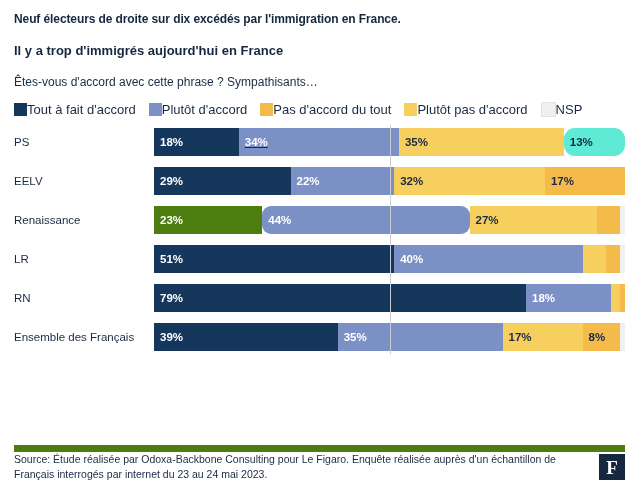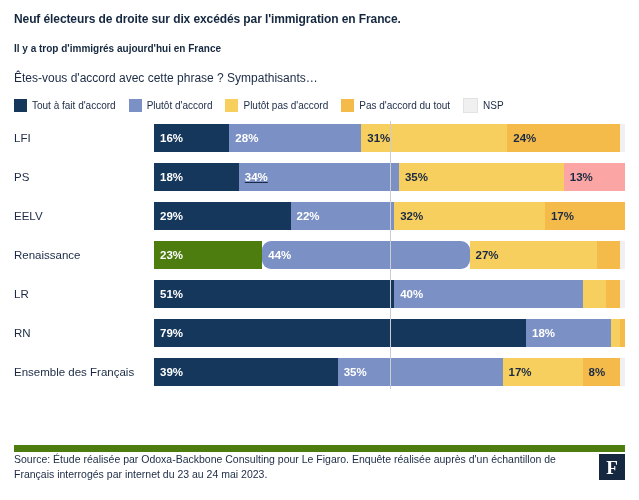--- a/index.html
+++ b/index.html
@@ -23,42 +23,41 @@
   }
   .title {
     font-size: 12px;
     font-weight: bold;
     line-height: 1.24;
     color: #15283f;
     letter-spacing: -0.1px;
     margin: 2px 0 0 0;
   }
   .subtitle {
-    font-size: 10px;
+    font-size: 13px;
     font-weight: bold;
     color: #15283f;
     margin-top: 16px;
   }
   .question {
     font-size: 12px;
     color: #1b2a44;
     margin-top: 17px;
   }
   .legend {
     display: flex;
     align-items: center;
     gap: 13px;
     margin-top: 13px;
     flex-wrap: nowrap;
   }
   .legend-item {
     display: flex;
     align-items: center;
-    gap: 5px;
-    font-size: 10px;
+    font-size: 13px;
     color: #1b2a44;
     white-space: nowrap;
   }
   .legend-swatch {
     width: 13px;
     height: 13px;
     display: inline-block;
     flex: 0 0 auto;
   }
   .chart {
@@ -166,66 +165,48 @@
   <div class="legend" id="legend">
       <div class="legend-item">
         <span class="legend-swatch" style="background: rgb(21, 55, 92);"></span>
         <span>Tout à fait d'accord</span>
       </div>
       <div class="legend-item">
         <span class="legend-swatch" style="background: rgb(123, 144, 196);"></span>
         <span>Plutôt d'accord</span>
       </div>
       <div class="legend-item">
+        <span class="legend-swatch" style="background: rgb(245, 187, 74);"></span>
+        <span>Pas d'accord du tout</span>
+      </div>
+      <div class="legend-item">
         <span class="legend-swatch" style="background: rgb(247, 207, 94);"></span>
         <span>Plutôt pas d'accord</span>
       </div>
       <div class="legend-item">
-        <span class="legend-swatch" style="background: rgb(245, 187, 74);"></span>
-        <span>Pas d'accord du tout</span>
-      </div>
-      <div class="legend-item">
         <span class="legend-swatch" style="background: rgb(240, 240, 240); border: 1px solid rgb(226, 226, 226);"></span>
         <span>NSP</span>
       </div>
     </div>
 
   <div class="chart">
     <div class="plot" id="plot">
         <div class="row">
-          <div class="row-label">LFI</div>
-          <div class="bar-track">
-            <div class="seg" style="width: 16%; background: rgb(21, 55, 92);">
-              <span class="seg-label light">16%</span>
-            </div>
-            <div class="seg" style="width: 28%; background: rgb(123, 144, 196);">
-              <span class="seg-label light">28%</span>
-            </div>
-            <div class="seg" style="width: 31%; background: rgb(247, 207, 94);">
-              <span class="seg-label dark">31%</span>
-            </div>
-            <div class="seg" style="width: 24%; background: rgb(245, 187, 74);">
-              <span class="seg-label dark">24%</span>
-            </div>
-            <div class="seg" style="width: 1%; background: rgb(240, 240, 240);"></div>
-          </div>
-        </div>
-        <div class="row">
           <div class="row-label">PS</div>
           <div class="bar-track">
             <div class="seg" style="width: 18%; background: rgb(21, 55, 92);">
               <span class="seg-label light">18%</span>
             </div>
             <div class="seg" style="width: 34%; background: rgb(123, 144, 196); text-decoration: underline;">
               <span class="seg-label light">34%</span>
             </div>
             <div class="seg" style="width: 35%; background: rgb(247, 207, 94);">
               <span class="seg-label dark">35%</span>
             </div>
-            <div class="seg" style="width: 13%; background: #fca5a5;">
+            <div class="seg" style="width: 13%; background: #5eead4; border-radius: 11px;">
               <span class="seg-label dark">13%</span>
             </div>
           </div>
         </div>
         <div class="row">
           <div class="row-label">EELV</div>
           <div class="bar-track">
             <div class="seg" style="width: 29%; background: rgb(21, 55, 92);">
               <span class="seg-label light">29%</span>
             </div>

